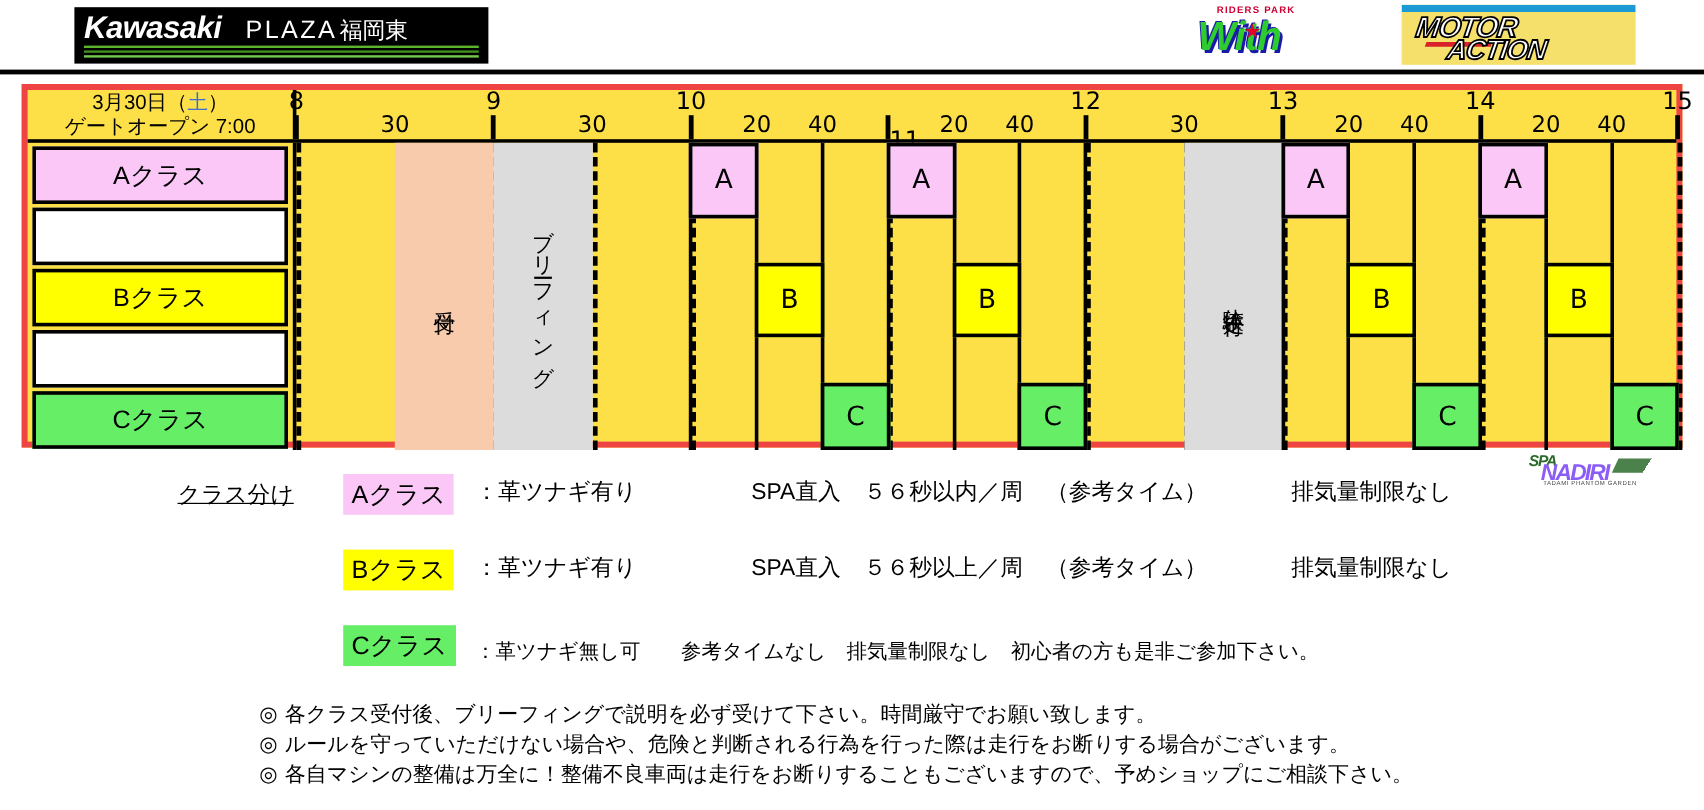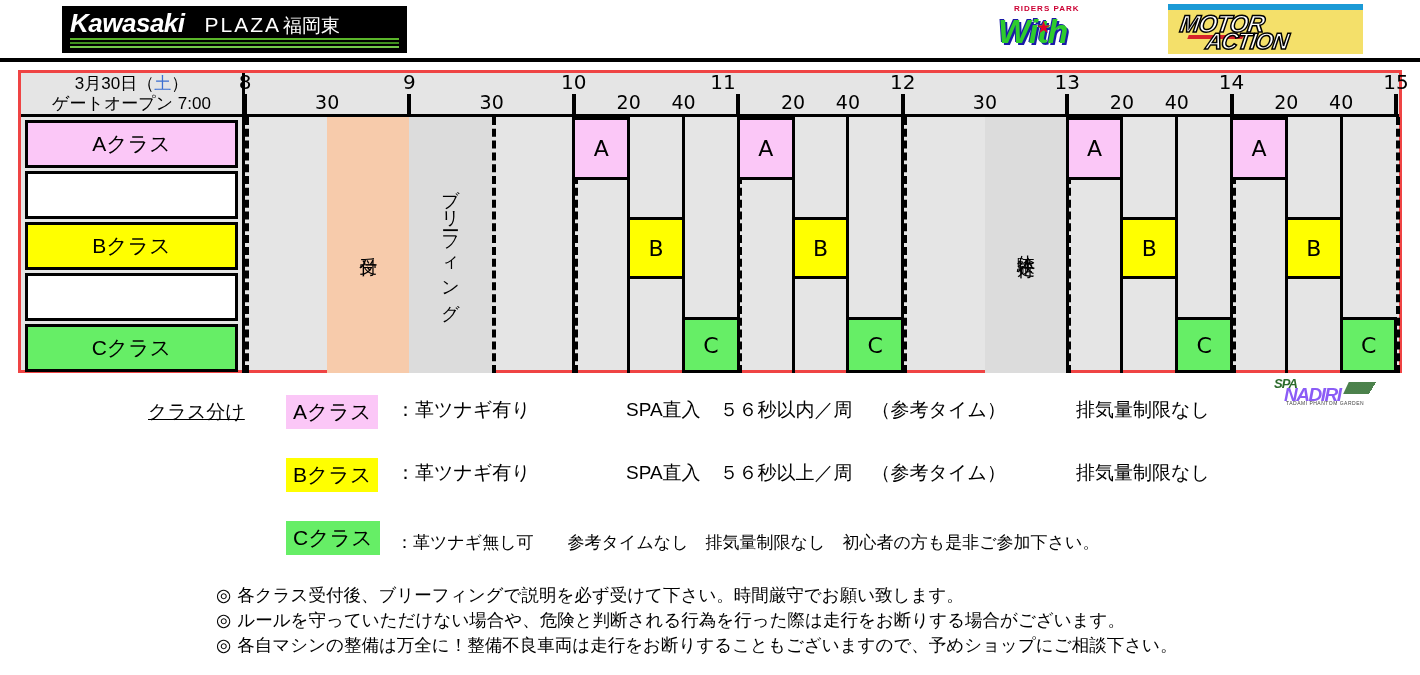--- a/index.html
+++ b/index.html
@@ -118,23 +118,23 @@
   .header-rule {
     position: absolute; left: 0; top: 58px; width: 1420px; height: 4px;
     background: #000;
   }
 
   
   .sched {
     position: absolute;
     left: 18px; top: 70px;
     width: 1384px; height: 303px;
-    border: 3px solid #ef4444;
-    box-sizing: border-box;
-    background: #e5e5e5;
+    border: 5px solid #ef4444;
+    box-sizing: border-box;
+    background: #fde047;
   }
   .sched-header {
     position: relative;
     height: 44px;
     border-bottom: 3px solid #000;
     box-sizing: border-box;
   }
   .date-cell {
     position: absolute; left: 0; top: 0;
     width: 224px; height: 41px;
@@ -332,21 +332,21 @@
       <div><span>3月30日（</span><span class="blue">土</span><span>）</span></div>
       <div>ゲートオープン 7:00</div>
     </div>
     <div class="time-axis" id="time-axis">
         <div class="hr-label" style="left: 0px;">8</div>
         <div class="hr-tick" style="left: 0px;"></div>
         <div class="hr-label" style="left: 164.429px;">9</div>
         <div class="hr-tick" style="left: 164.429px;"></div>
         <div class="hr-label" style="left: 328.857px;">10</div>
         <div class="hr-tick" style="left: 328.857px;"></div>
-        <div class="hr-label" style="left: 478px;">11</div>
+        <div class="hr-label" style="left: 507px; margin-top: 32px;">11</div>
         <div class="hr-tick" style="left: 493.286px;"></div>
         <div class="hr-label" style="left: 657.714px;">12</div>
         <div class="hr-tick" style="left: 657.714px;"></div>
         <div class="hr-label" style="left: 822.143px;">13</div>
         <div class="hr-tick" style="left: 822.143px;"></div>
         <div class="hr-label" style="left: 986.571px;">14</div>
         <div class="hr-tick" style="left: 986.571px;"></div>
         <div class="hr-label" style="left: 1151px;">15</div>
         <div class="hr-tick" style="left: 1151px;"></div>
         <div class="min-label" style="left: 82.2143px;">30</div>

